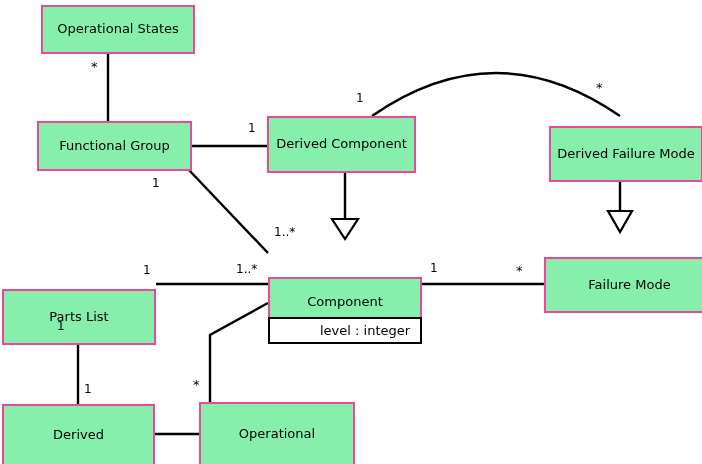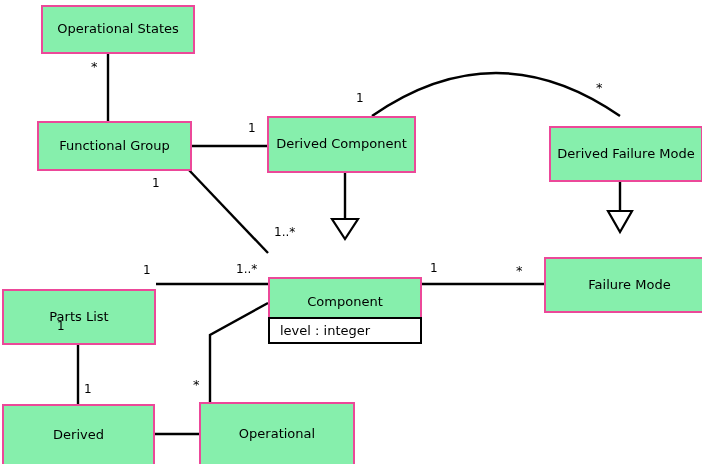--- a/index.html
+++ b/index.html
@@ -42,20 +42,21 @@
     white-space: nowrap;
   }
   .uml-attr-box {
     position: absolute;
     box-sizing: border-box;
     background: #ffffff;
     border: 2px solid #000000;
     display: flex;
     align-items: center;
     z-index: 3;
+    padding-left: 40px;
   }
   .uml-attr-text {
     font-size: 13px;
     color: #000000;
     padding-left: 10px;
     white-space: nowrap;
   }
   .mult-label {
     position: absolute;
     font-size: 12px;

